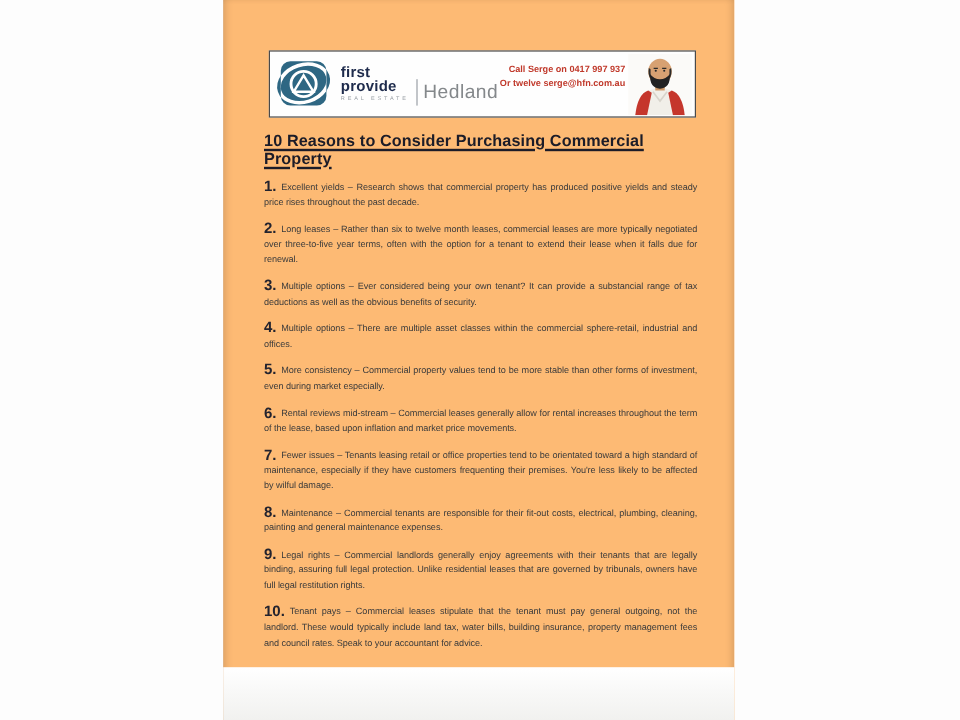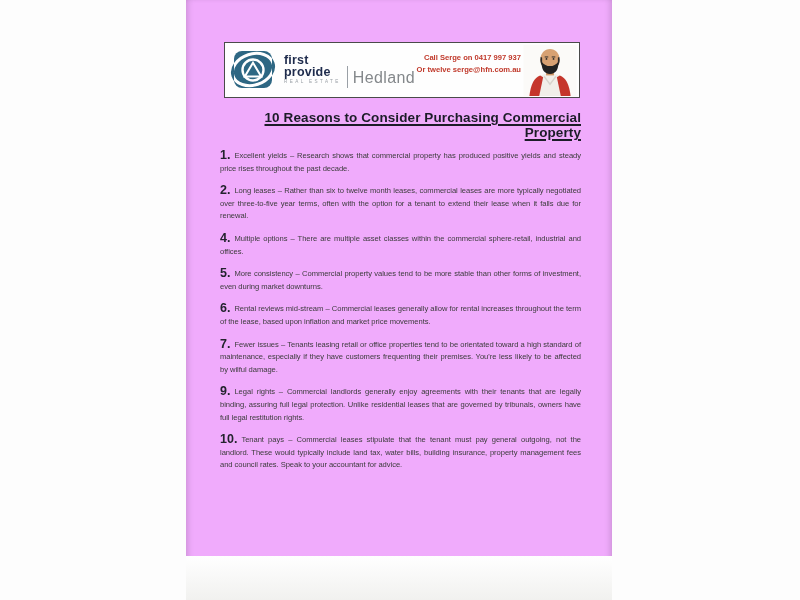--- a/index.html
+++ b/index.html
@@ -11,21 +11,21 @@
   }
   .stage {
     position: relative;
     width: 800px; height: 600px;
     background: #fdfdfd;
   }
   .scan-page {
     position: absolute;
     left: 186px; top: 0;
     width: 426px; height: 600px;
-    background: #f0abfc;
+    background: #fdba74;
     box-shadow: inset 5px 0 7px -4px rgba(0,0,0,0.18), inset -5px 0 7px -4px rgba(0,0,0,0.18);
   }
   .scan-bottom-band {
     position: absolute;
     left: 0; bottom: 0; width: 100%; height: 44px;
     background: linear-gradient(#ffffff, #f1f1ef);
   }
   
   .header-box {
     position: absolute;
@@ -78,21 +78,21 @@
     white-space: nowrap;
   }
   .agent-photo {
     position: absolute;
     right: 2px; bottom: 1px;
     width: 54px; height: 51px;
   }
   
   .doc-title {
     margin-top: 12px;
-    text-align: right;
+    text-align: left;
     font-size: 13.5px;
     font-weight: bold;
     color: #1c1c28;
     text-decoration: underline;
     text-decoration-thickness: 1.5px;
     text-underline-offset: 2px;
     letter-spacing: 0.1px;
   }
   .content {
     position: absolute;
@@ -183,23 +183,25 @@
         <circle cx="30.6" cy="14.2" r="0.9" fill="#2a2a2a"></circle>
         <path d="M21.6 12.2 L25.2 12.2 M28.8 12.2 L32.4 12.2" stroke="#2a2a2a" stroke-width="1"></path>
       </svg>
     </div>
 
     <div class="content">
       <h1 class="doc-title">10 Reasons to Consider Purchasing Commercial Property</h1>
 
       <p class="reason"><span class="num">1.</span><span>Excellent yields – Research shows that commercial property has produced positive yields and steady price rises throughout the past decade.</span></p>
       <p class="reason"><span class="num">2.</span><span>Long leases – Rather than six to twelve month leases, commercial leases are more typically negotiated over three-to-five year terms, often with the option for a tenant to extend their lease when it falls due for renewal.</span></p>
+      <p class="reason"><span class="num">3.</span><span>Multiple options – Ever considered being your own tenant? It can provide a substancial range of tax deductions as well as the obvious benefits of security.</span></p>
       <p class="reason"><span class="num">4.</span><span>Multiple options – There are multiple asset classes within the commercial sphere-retail, industrial and offices.</span></p>
-      <p class="reason"><span class="num">5.</span><span>More consistency – Commercial property values tend to be more stable than other forms of investment, even during market downturns.</span></p>
+      <p class="reason"><span class="num">5.</span><span>More consistency – Commercial property values tend to be more stable than other forms of investment, even during market especially.</span></p>
       <p class="reason"><span class="num">6.</span><span>Rental reviews mid-stream – Commercial leases generally allow for rental increases throughout the term of the lease, based upon inflation and market price movements.</span></p>
       <p class="reason"><span class="num">7.</span><span>Fewer issues – Tenants leasing retail or office properties tend to be orientated toward a high standard of maintenance, especially if they have customers frequenting their premises. You're less likely to be affected by wilful damage.</span></p>
+      <p class="reason"><span class="num">8.</span><span>Maintenance – Commercial tenants are responsible for their fit-out costs, electrical, plumbing, cleaning, painting and general maintenance expenses.</span></p>
       <p class="reason"><span class="num">9.</span><span>Legal rights – Commercial landlords generally enjoy agreements with their tenants that are legally binding, assuring full legal protection. Unlike residential leases that are governed by tribunals, owners have full legal restitution rights.</span></p>
       <p class="reason"><span class="num">10.</span><span>Tenant pays – Commercial leases stipulate that the tenant must pay general outgoing, not the landlord. These would typically include land tax, water bills, building insurance, property management fees and council rates. Speak to your accountant for advice.</span></p>
     </div>
 
     <div class="scan-bottom-band"></div>
   </div>
 </div>
 
 </body></html>

